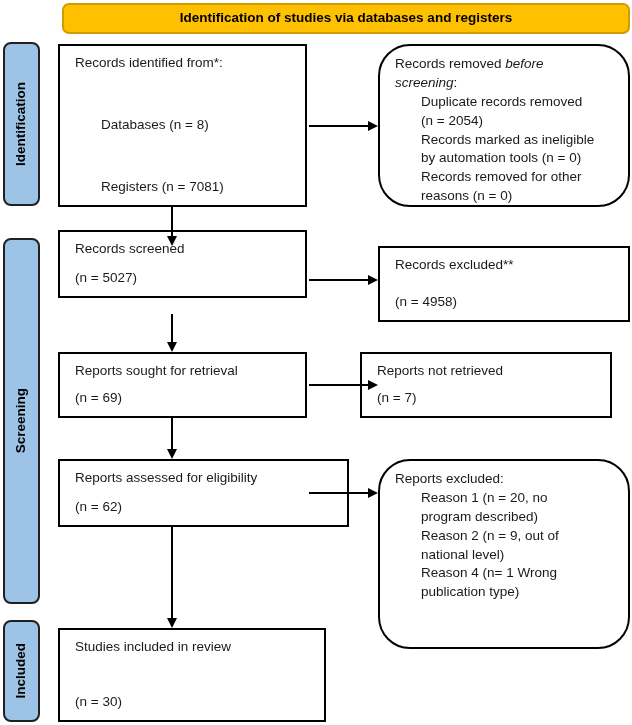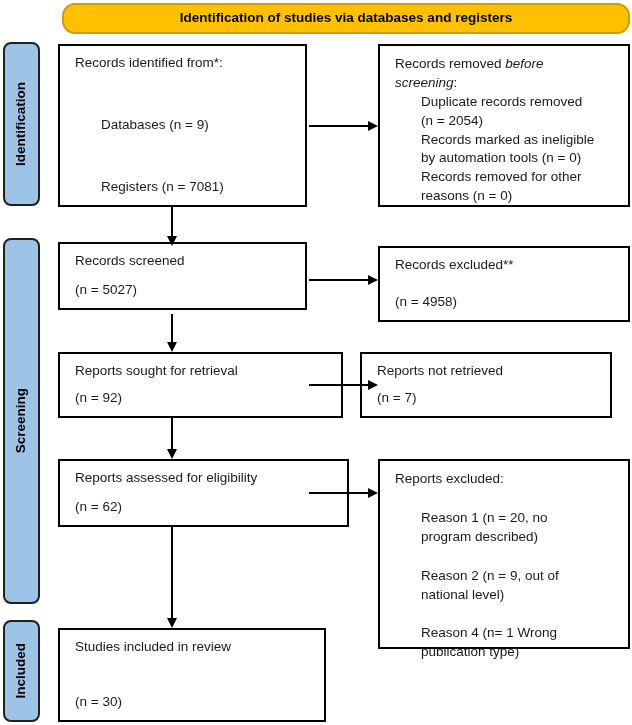--- a/index.html
+++ b/index.html
@@ -22,67 +22,67 @@
   }
   .vstage .vtext{
     writing-mode:vertical-rl;transform:rotate(180deg);
     font-weight:bold;color:#000;white-space:nowrap;
   }
   .box{
     position:absolute;border:2px solid #000;background:#fff;
     box-sizing:border-box;display:flex;flex-direction:column;
     justify-content:space-between;padding:8px 8px 8px 15px;
   }
-  .box.top-align{justify-content:flex-start;padding-top:9px;}
+  .box.top-align{justify-content:flex-start;padding-top:9px;border-radius:32px;}
   .box .indent{margin-left:26px;}
   .arr-h{position:absolute;height:2px;background:#000;}
   .arr-h::after{
     content:"";position:absolute;right:-10px;top:-4px;
     border-left:10px solid #000;border-top:5px solid transparent;border-bottom:5px solid transparent;
   }
   .arr-v{position:absolute;width:2px;background:#000;}
   .arr-v::after{
     content:"";position:absolute;bottom:-10px;left:-4px;
     border-top:10px solid #000;border-left:5px solid transparent;border-right:5px solid transparent;
   }
   .it{font-style:italic;}
 </style>
 </head>
 <body>
 
 <div class="canvas">
 
-  <div class="banner" style="background-color: rgb(255, 192, 0); border-radius: 13px;">
+  <div class="banner" style="background-color: rgb(255, 192, 0);">
     <span>Identification of studies via databases and registers</span>
   </div>
 
   <div class="vstage" style="top: 42px; height: 164px; background-color: rgb(157, 195, 230);">
     <span class="vtext">Identification</span>
   </div>
   <div class="vstage" style="top: 238px; height: 366px; background-color: rgb(157, 195, 230);">
     <span class="vtext">Screening</span>
   </div>
   <div class="vstage" style="top: 620px; height: 102px; background-color: rgb(157, 195, 230);">
     <span class="vtext">Included</span>
   </div>
 
   <div class="box" style="left:58px;top:44px;width:249px;height:163px;">
     <div>Records identified from*:</div>
-    <div class="indent">Databases (n = 9)</div>
+    <div class="indent">Databases (n = 8)</div>
     <div class="indent">Registers (n = 7081)</div>
   </div>
 
-  <div class="box" style="left:58px;top:242px;width:249px;height:68px;">
+  <div class="box" style="left:58px;top:230px;width:249px;height:68px;">
     <div>Records screened</div>
     <div>(n = 5027)</div>
   </div>
 
-  <div class="box" style="left:58px;top:352px;width:285px;height:66px;">
+  <div class="box" style="left:58px;top:352px;width:249px;height:66px;">
     <div>Reports sought for retrieval</div>
-    <div>(n = 92)</div>
+    <div>(n = 69)</div>
   </div>
 
   <div class="box" style="left:58px;top:459px;width:291px;height:68px;">
     <div>Reports assessed for eligibility</div>
     <div>(n = 62)</div>
   </div>
 
   <div class="box" style="left:58px;top:628px;width:268px;height:94px;">
     <div>Studies included in review</div>
     <div>(n = 30)</div>
@@ -112,21 +112,21 @@
   <div class="box" style="left:378px;top:246px;width:252px;height:76px;">
     <div>Records excluded**</div>
     <div>(n = 4958)</div>
   </div>
 
   <div class="box" style="left:360px;top:352px;width:252px;height:66px;">
     <div>Reports not retrieved</div>
     <div>(n = 7)</div>
   </div>
 
-  <div class="box top-align" style="left:378px;top:459px;width:252px;height:190px;gap:20px;">
+  <div class="box top-align" style="left:378px;top:459px;width:252px;height:190px;">
     <div>Reports excluded:</div>
     <div class="indent">
       <div>Reason 1 (n = 20, no</div>
       <div>program described)</div>
     </div>
     <div class="indent">
       <div>Reason 2 (n = 9, out of</div>
       <div>national level)</div>
     </div>
     <div class="indent">

